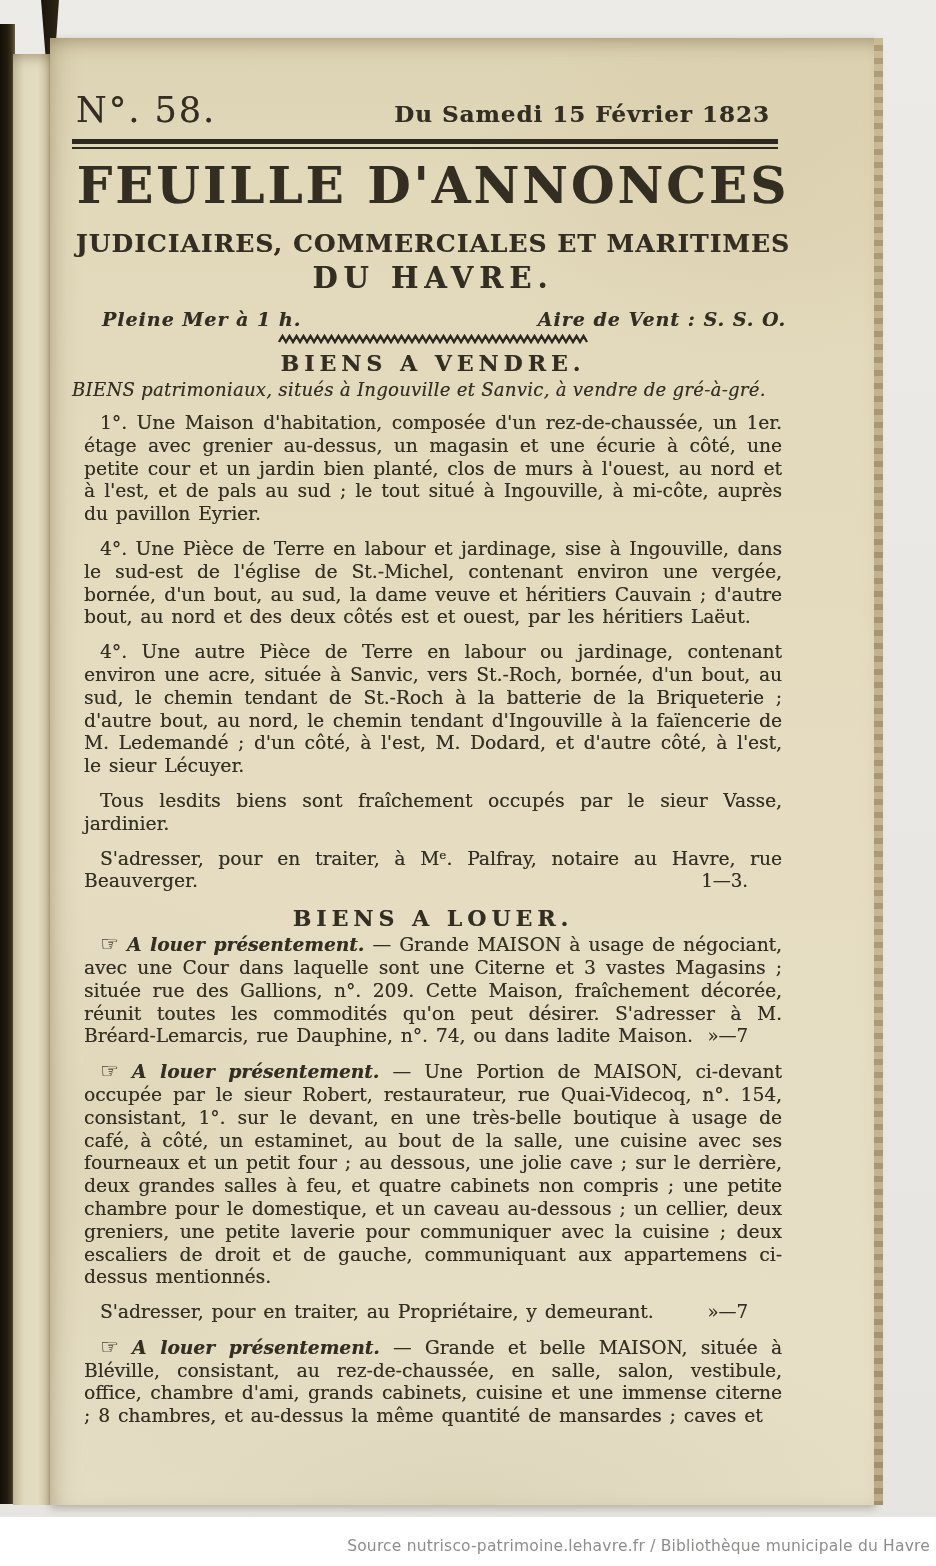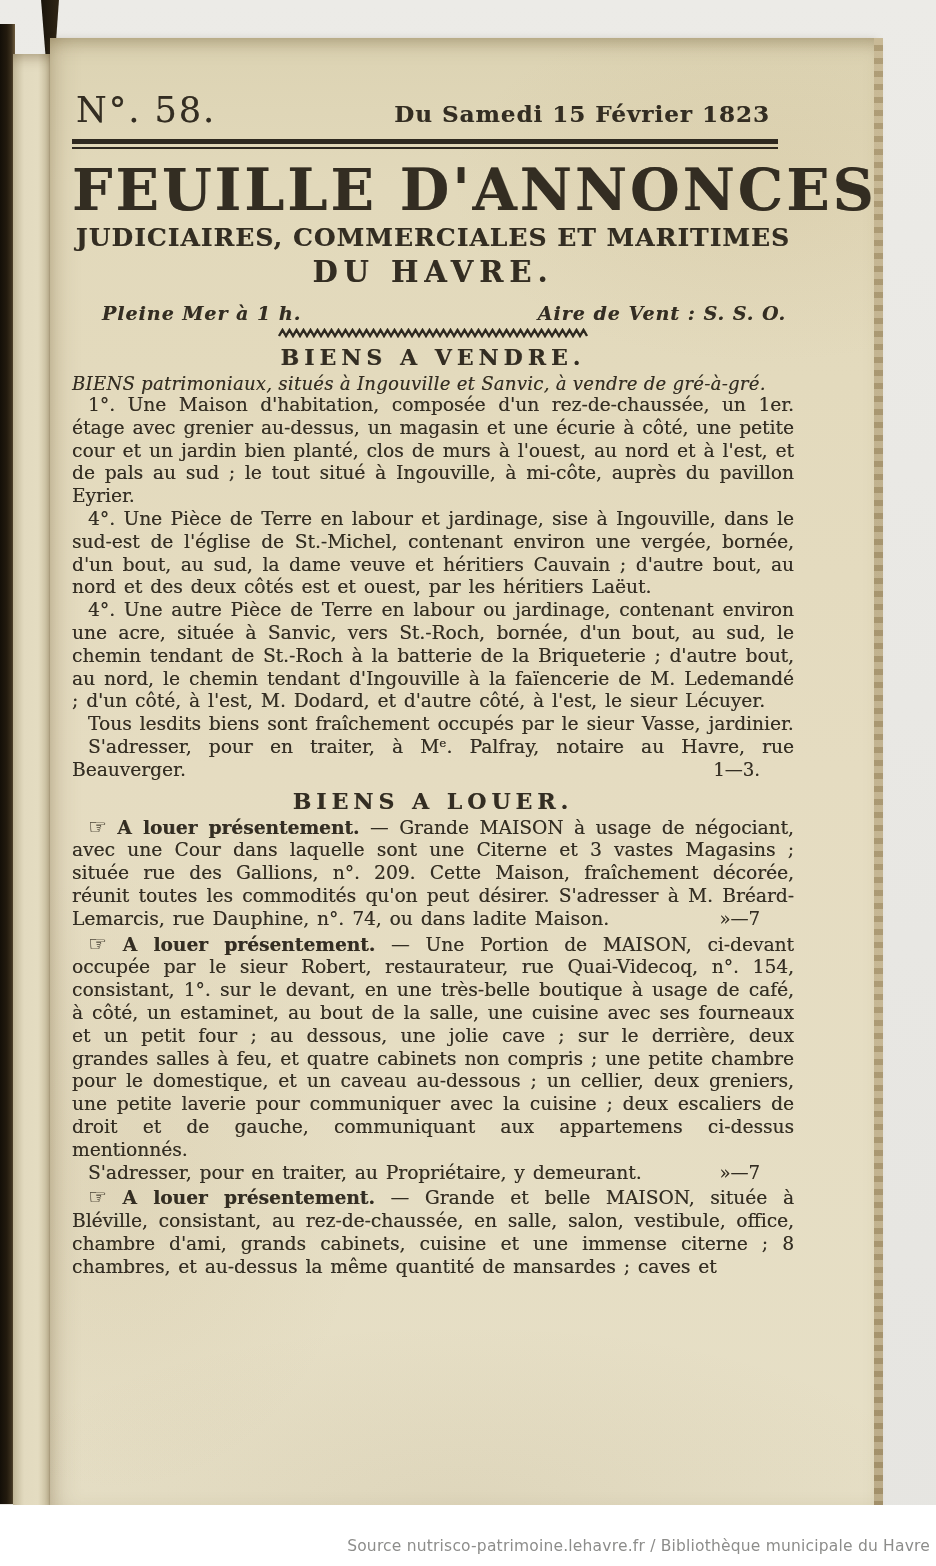--- a/index.html
+++ b/index.html
@@ -49,40 +49,40 @@
   .header-row{
     display:flex;justify-content:space-between;align-items:baseline;
     padding:52px 24px 0 4px;
   }
   .issue-no{font-size:35px;letter-spacing:2px;}
   .date-line{font-size:23px;font-weight:bold;letter-spacing:1px;}
   .double-rule{
     margin-top:9px;width:706px;height:3px;
     border-top:5px solid #2e2920;border-bottom:2px solid #2e2920;
   }
-  .masthead-title{margin-top:7px;text-align:center;font-size:57px;font-weight:bold;letter-spacing:3px;white-space:nowrap;}
-  .masthead-sub{margin-top:0;text-align:center;font-size:25px;font-weight:bold;letter-spacing:1px;white-space:nowrap;}
+  .masthead-title{margin-top:7px;text-align:center;font-size:50px;font-weight:bold;letter-spacing:3px;white-space:nowrap;}
+  .masthead-sub{margin-top:14px;text-align:center;font-size:25px;font-weight:bold;letter-spacing:1px;white-space:nowrap;}
   .masthead-sub2{margin-top:3px;text-align:center;font-size:29px;font-weight:bold;letter-spacing:6px;}
   .info-line{display:flex;margin-top:13px;font-style:italic;font-weight:bold;font-size:19px;letter-spacing:1px;}
   .info-tide{margin-left:30px;}
   .info-wind{margin-left:auto;margin-right:8px;}
   .squiggle{display:block;margin:4px auto 0;}
   .section-heading{text-align:center;font-size:22px;font-weight:bold;letter-spacing:5px;margin-top:6px;}
   .intro-line{font-style:italic;font-weight:normal;font-size:18px;margin-top:3px;letter-spacing:.3px;}
   p.body{
-    margin:0;font-size:18.6px;line-height:22.8px;text-align:justify;
+    margin:12px;font-size:18.6px;line-height:22.8px;text-align:justify;
     text-indent:16px;word-spacing:2px;position:relative;
   }
   p.spaced{margin-top:2px;}
   .endmark{position:absolute;right:34px;bottom:0;font-size:18px;text-indent:0;}
   .manicule{font-family:"DejaVu Sans", sans-serif;font-size:21px;font-weight:normal;}
-  .lead{font-weight:bold;}
+  .lead{font-style:italic;font-weight:bold;}
   
   .footer-bar{
-    position:absolute;left:0;bottom:0;width:936px;height:61px;background:#ffffff;
+    position:absolute;left:0;bottom:0;width:936px;height:49px;background:#ffffff;
     display:flex;align-items:flex-end;justify-content:flex-end;
     box-sizing:border-box;padding:0 6px 11px 0;
   }
   .footer-text{
     font-family:"DejaVu Sans", sans-serif;font-size:15.5px;color:#8d8d8b;letter-spacing:.2px;
   }
 </style>
 </head>
 <body>
 

